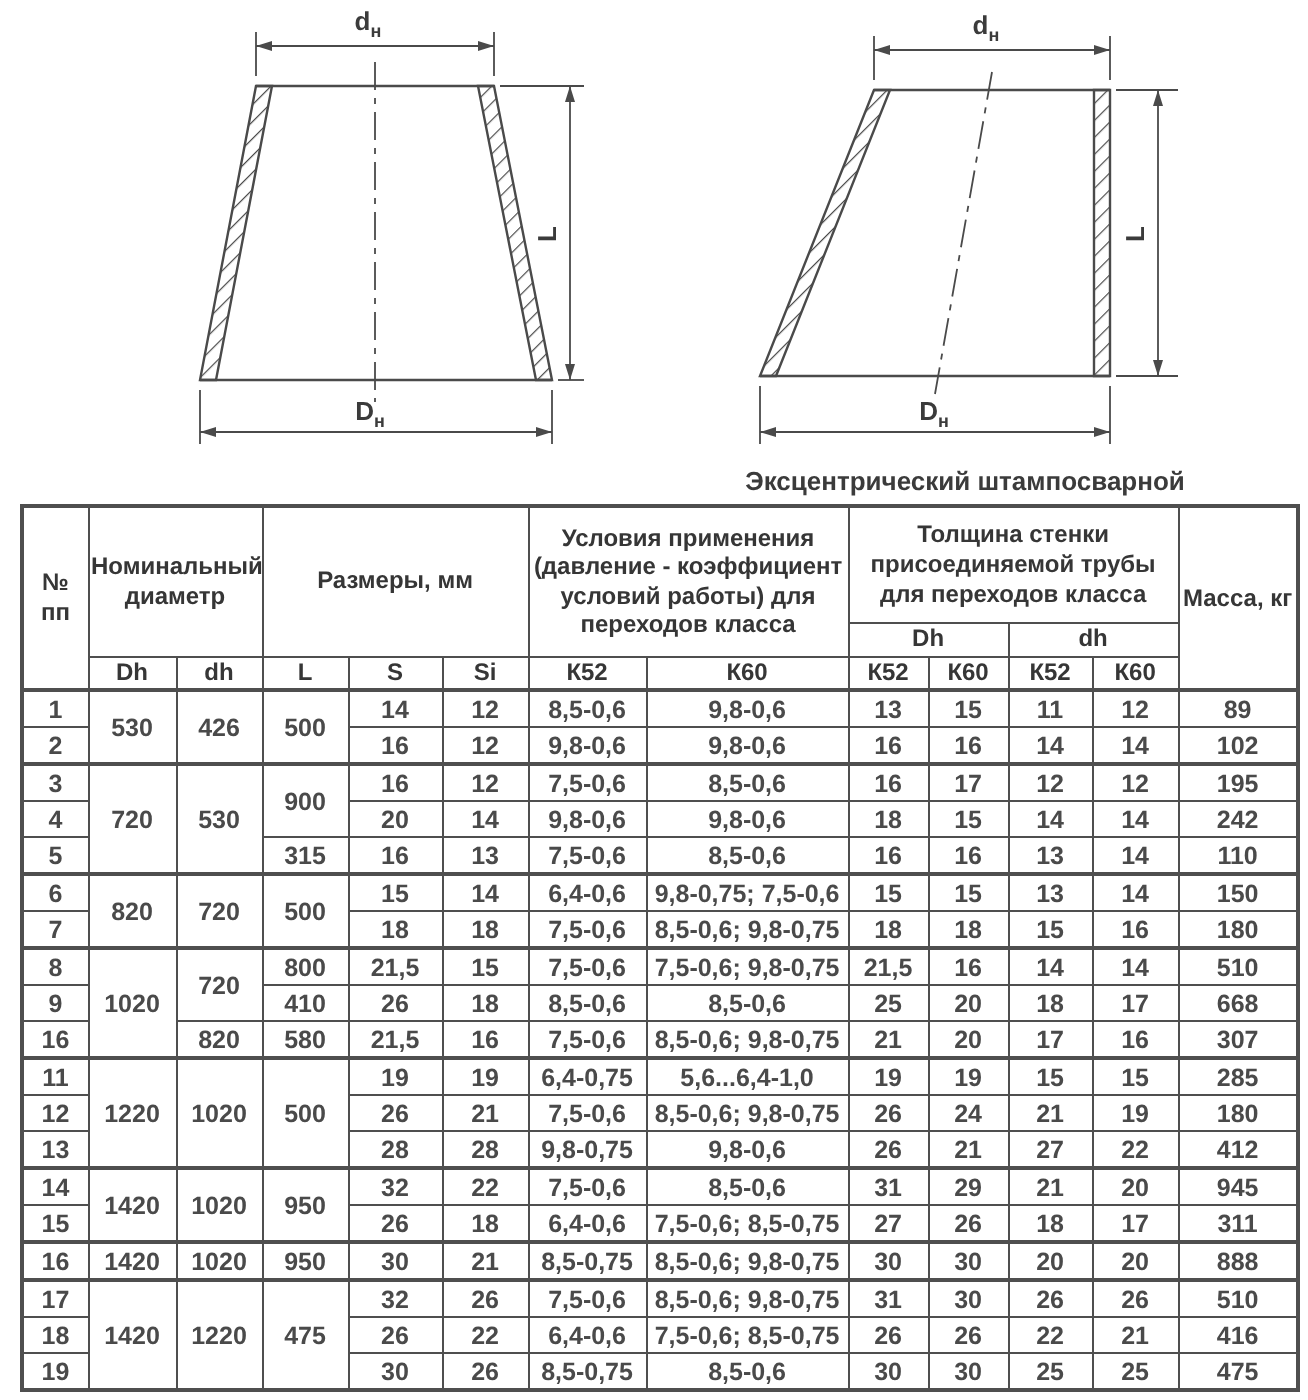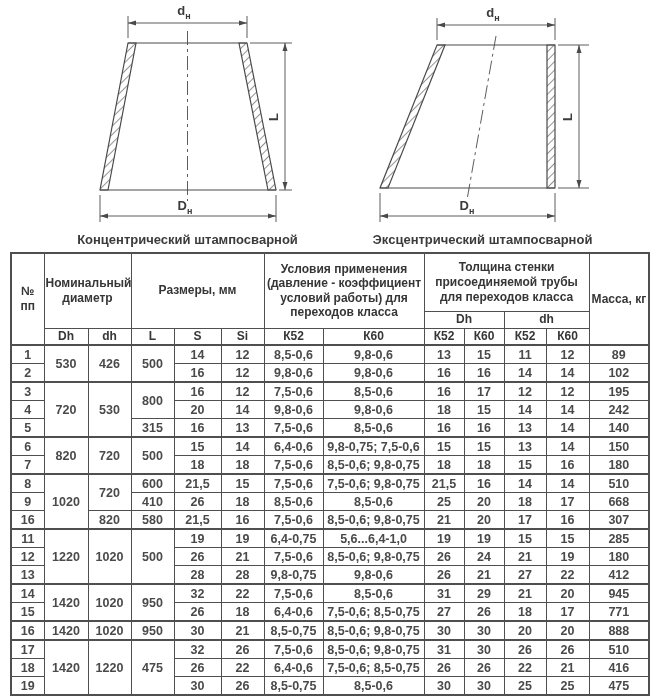--- a/index.html
+++ b/index.html
@@ -71,21 +71,20 @@
 
         <g stroke="#4a4a4a" stroke-width="0.9">
           <line x1="250" y1="43" x2="292" y2="43"></line>
           <line x1="279" y1="190" x2="292" y2="190"></line>
           <line x1="285" y1="43" x2="285" y2="190"></line>
         </g>
         <polygon points="285,43 282.5,51 287.5,51" fill="#4a4a4a"></polygon>
         <polygon points="285,190 282.5,182 287.5,182" fill="#4a4a4a"></polygon>
         <text transform="translate(278,117) rotate(-90)" text-anchor="middle" font-size="13">L</text>
       </svg>
-      <div class="caption concentric">Концентрический штампосварной</div>
     </div>
 
     <div class="figure">
       <svg width="327" height="228" viewBox="0 0 327 228">
         <defs>
           <pattern id="hatchE" width="6" height="6" patternUnits="userSpaceOnUse" patternTransform="rotate(45)">
             <line x1="0" y1="0" x2="0" y2="6" stroke="#4a4a4a" stroke-width="1.2"></line>
           </pattern>
         </defs>
 
@@ -194,21 +193,21 @@
           <td>16</td>
           <td>16</td>
           <td>14</td>
           <td>14</td>
           <td>102</td>
         </tr>
         <tr class="grp">
           <td>3</td>
           <td rowspan="3">720</td>
           <td rowspan="3">530</td>
-          <td rowspan="2">800</td>
+          <td rowspan="2">900</td>
           <td>16</td>
           <td>12</td>
           <td>7,5-0,6</td>
           <td>8,5-0,6</td>
           <td>16</td>
           <td>17</td>
           <td>12</td>
           <td>12</td>
           <td>195</td>
         </tr>
@@ -228,21 +227,21 @@
           <td>5</td>
           <td>315</td>
           <td>16</td>
           <td>13</td>
           <td>7,5-0,6</td>
           <td>8,5-0,6</td>
           <td>16</td>
           <td>16</td>
           <td>13</td>
           <td>14</td>
-          <td>140</td>
+          <td>110</td>
         </tr>
         <tr class="grp">
           <td>6</td>
           <td rowspan="2">820</td>
           <td rowspan="2">720</td>
           <td rowspan="2">500</td>
           <td>15</td>
           <td>14</td>
           <td>6,4-0,6</td>
           <td>9,8-0,75; 7,5-0,6</td>
@@ -261,21 +260,21 @@
           <td>18</td>
           <td>18</td>
           <td>15</td>
           <td>16</td>
           <td>180</td>
         </tr>
         <tr class="grp">
           <td>8</td>
           <td rowspan="3">1020</td>
           <td rowspan="2">720</td>
-          <td>600</td>
+          <td>800</td>
           <td>21,5</td>
           <td>15</td>
           <td>7,5-0,6</td>
           <td>7,5-0,6; 9,8-0,75</td>
           <td>21,5</td>
           <td>16</td>
           <td>14</td>
           <td>14</td>
           <td>510</td>
         </tr>
@@ -363,21 +362,21 @@
         <tr>
           <td>15</td>
           <td>26</td>
           <td>18</td>
           <td>6,4-0,6</td>
           <td>7,5-0,6; 8,5-0,75</td>
           <td>27</td>
           <td>26</td>
           <td>18</td>
           <td>17</td>
-          <td>771</td>
+          <td>311</td>
         </tr>
         <tr class="grp">
           <td>16</td>
           <td>1420</td>
           <td>1020</td>
           <td>950</td>
           <td>30</td>
           <td>21</td>
           <td>8,5-0,75</td>
           <td>8,5-0,6; 9,8-0,75</td>

